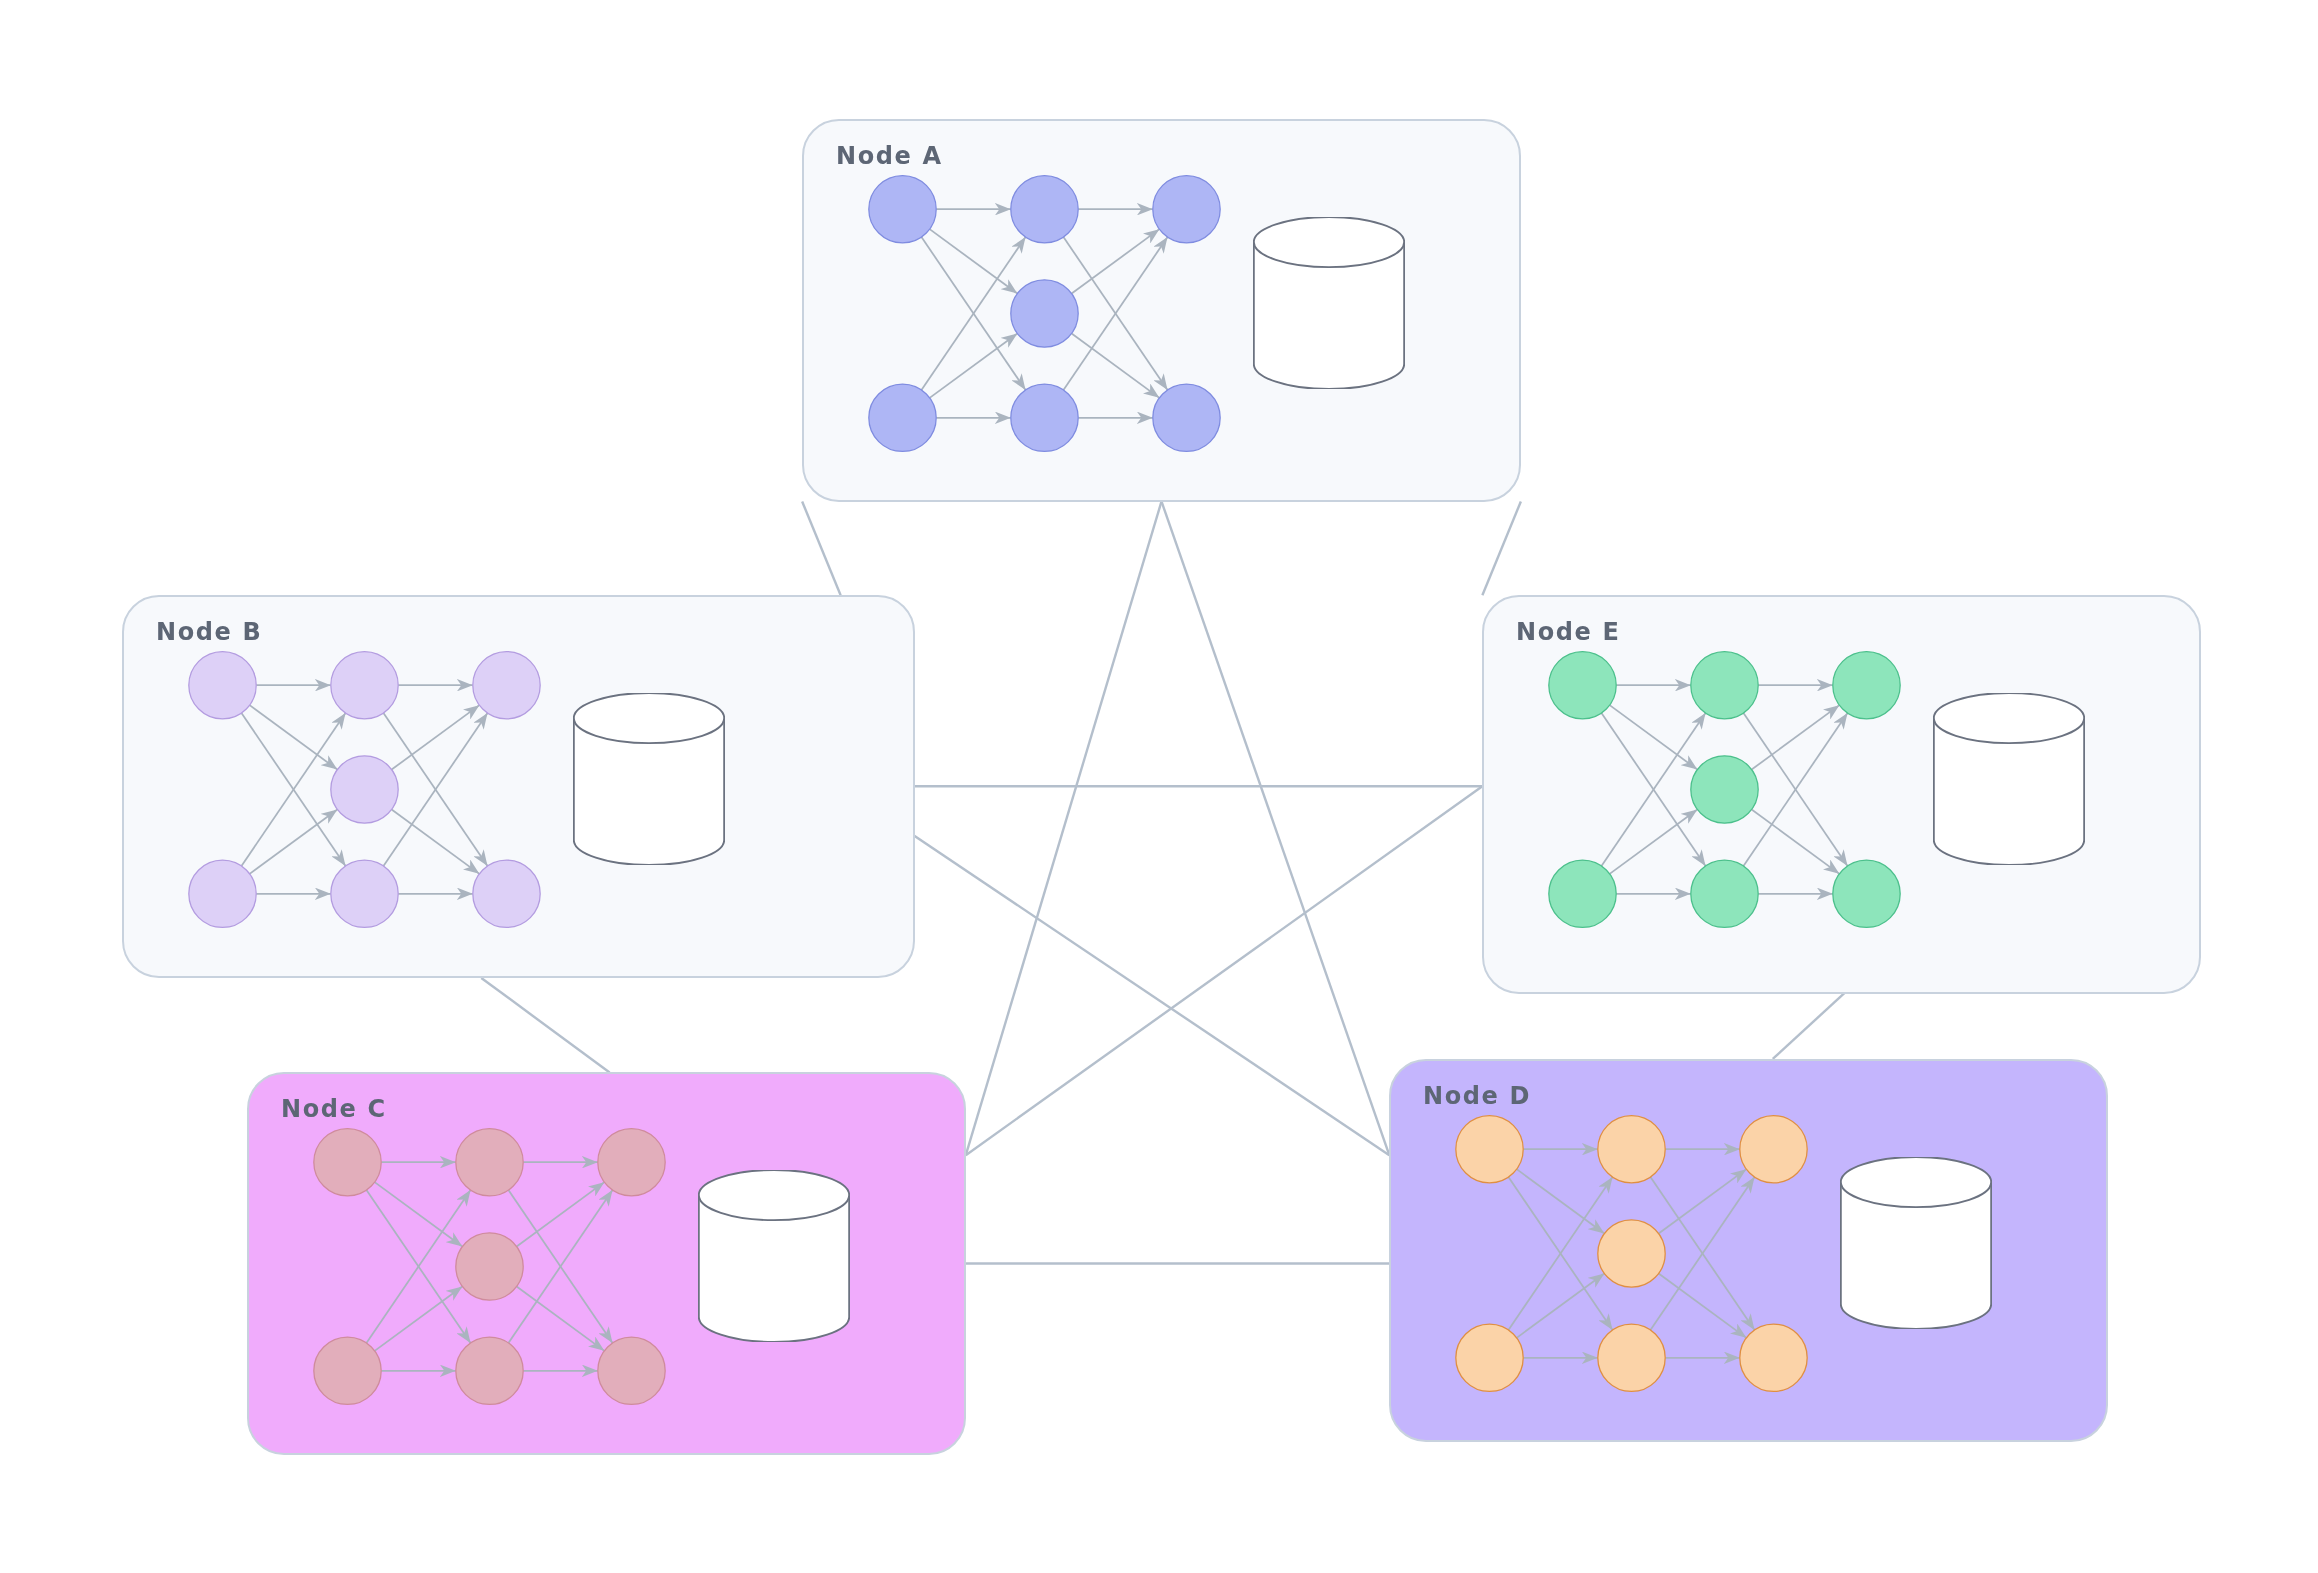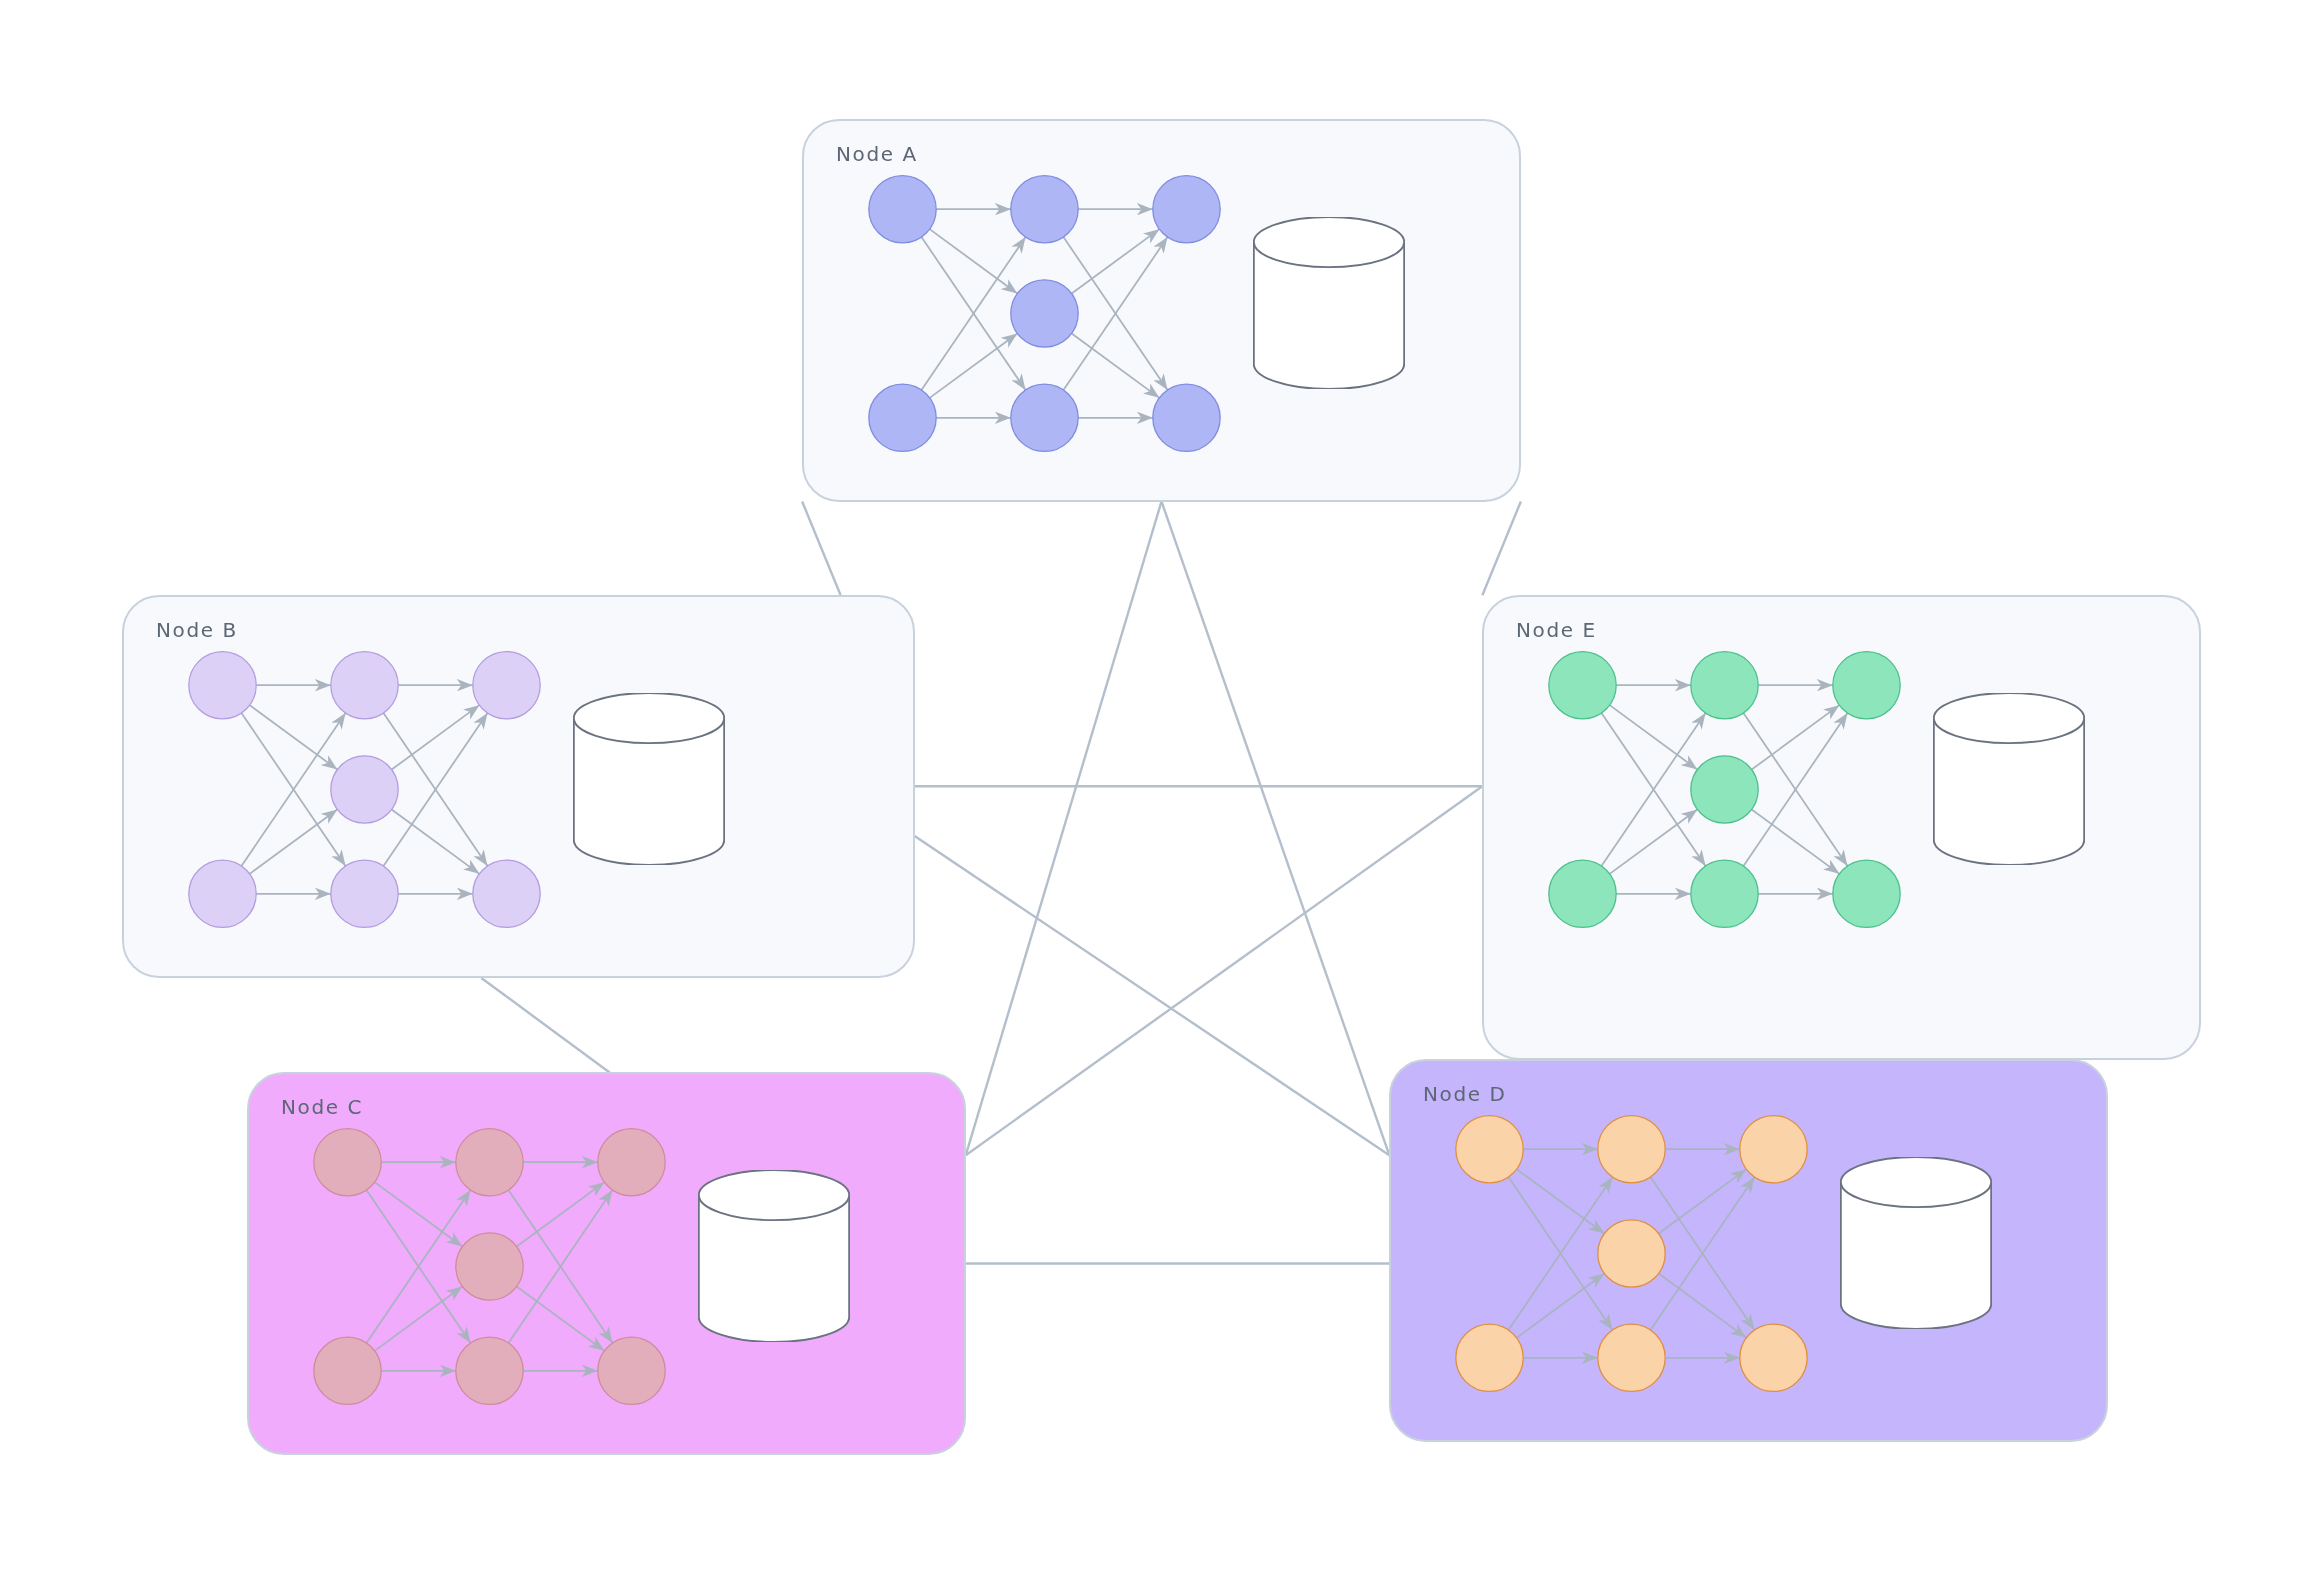--- a/index.html
+++ b/index.html
@@ -31,22 +31,22 @@
     background: #f7f9fc;
     border: 2.4px solid #c8d2de;
     border-radius: 37px;
     z-index: 2;
   }
   .node-label {
     position: absolute;
     left: 32px;
     top: 21px;
     font-family: "DejaVu Sans", sans-serif;
-    font-weight: normal;
-    font-size: 20px;
+    font-weight: bold;
+    font-size: 24px;
     letter-spacing: 1.6px;
     color: #5d6675;
     white-space: nowrap;
     z-index: 3;
   }
   .node-inner {
     position: absolute;
     left: 0; top: 0;
     width: 100%;
     height: 100%;
@@ -237,21 +237,21 @@
               <circle cx="402" cy="50" r="42" fill="#fbd3a8" stroke="#e08f42" stroke-width="1.6"></circle>
               <circle cx="402" cy="310" r="42" fill="#fbd3a8" stroke="#e08f42" stroke-width="1.6"></circle>
             </g>
           </svg>
           <svg class="db-svg" width="152" height="172" viewBox="0 0 190 215" style="left: 449px; top: 96px;">
             <path d="M1,31.35 L1,183.65 A94,31.35 0 0 0 189,183.65 L189,31.35 Z" fill="#ffffff" stroke="#6b7280" stroke-width="2.4"></path>
             <ellipse cx="95" cy="31.35" rx="94" ry="31.35" fill="#ffffff" stroke="#6b7280" stroke-width="2.4"></ellipse>
           </svg>
         </div>
       </div>
-      <div class="node-box" style="left: 1482px; top: 595px; width: 719px; height: 465px; background: rgb(247, 249, 252); border-color: rgb(200, 210, 222);">
+      <div class="node-box" style="left: 1482px; top: 595px; width: 719px; height: 399px; background: rgb(247, 249, 252); border-color: rgb(200, 210, 222);">
         <div class="node-label" style="color: rgb(93, 102, 117);">Node E</div>
         <div class="node-inner">
           <svg class="nn-svg" width="361" height="289" viewBox="0 0 450 360" style="left: 60px; top: 48px;">
             <defs>
               <marker id="arrow-E" markerWidth="9" markerHeight="7" refX="9" refY="3.5" orient="auto" markerUnits="strokeWidth">
                 <path d="M0,0 L9,3.5 L0,7 L2.5,3.5 Z" fill="#aab4bf"></path>
               </marker>
             </defs>
             <g>
               <line x1="90" y1="50" x2="183" y2="50" stroke="#aab4bf" stroke-width="2.2" marker-end="url(#arrow-E)"></line>

